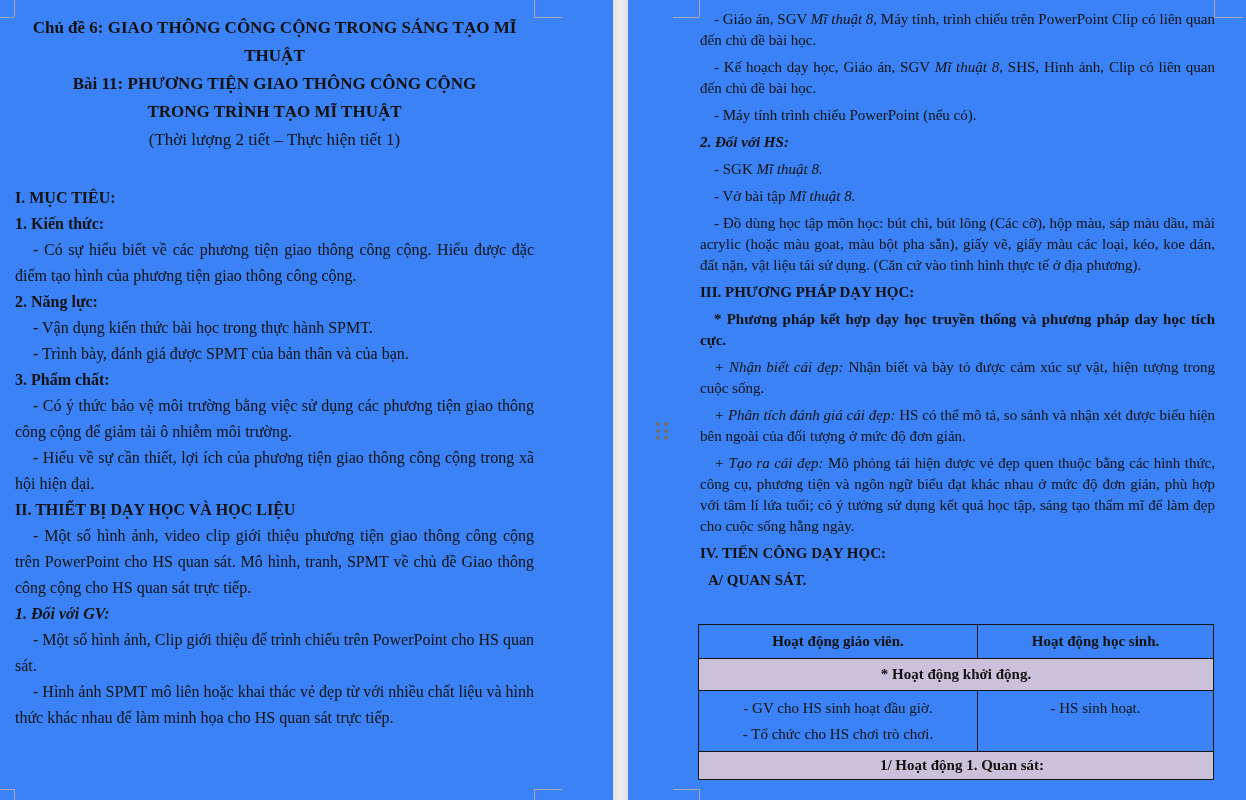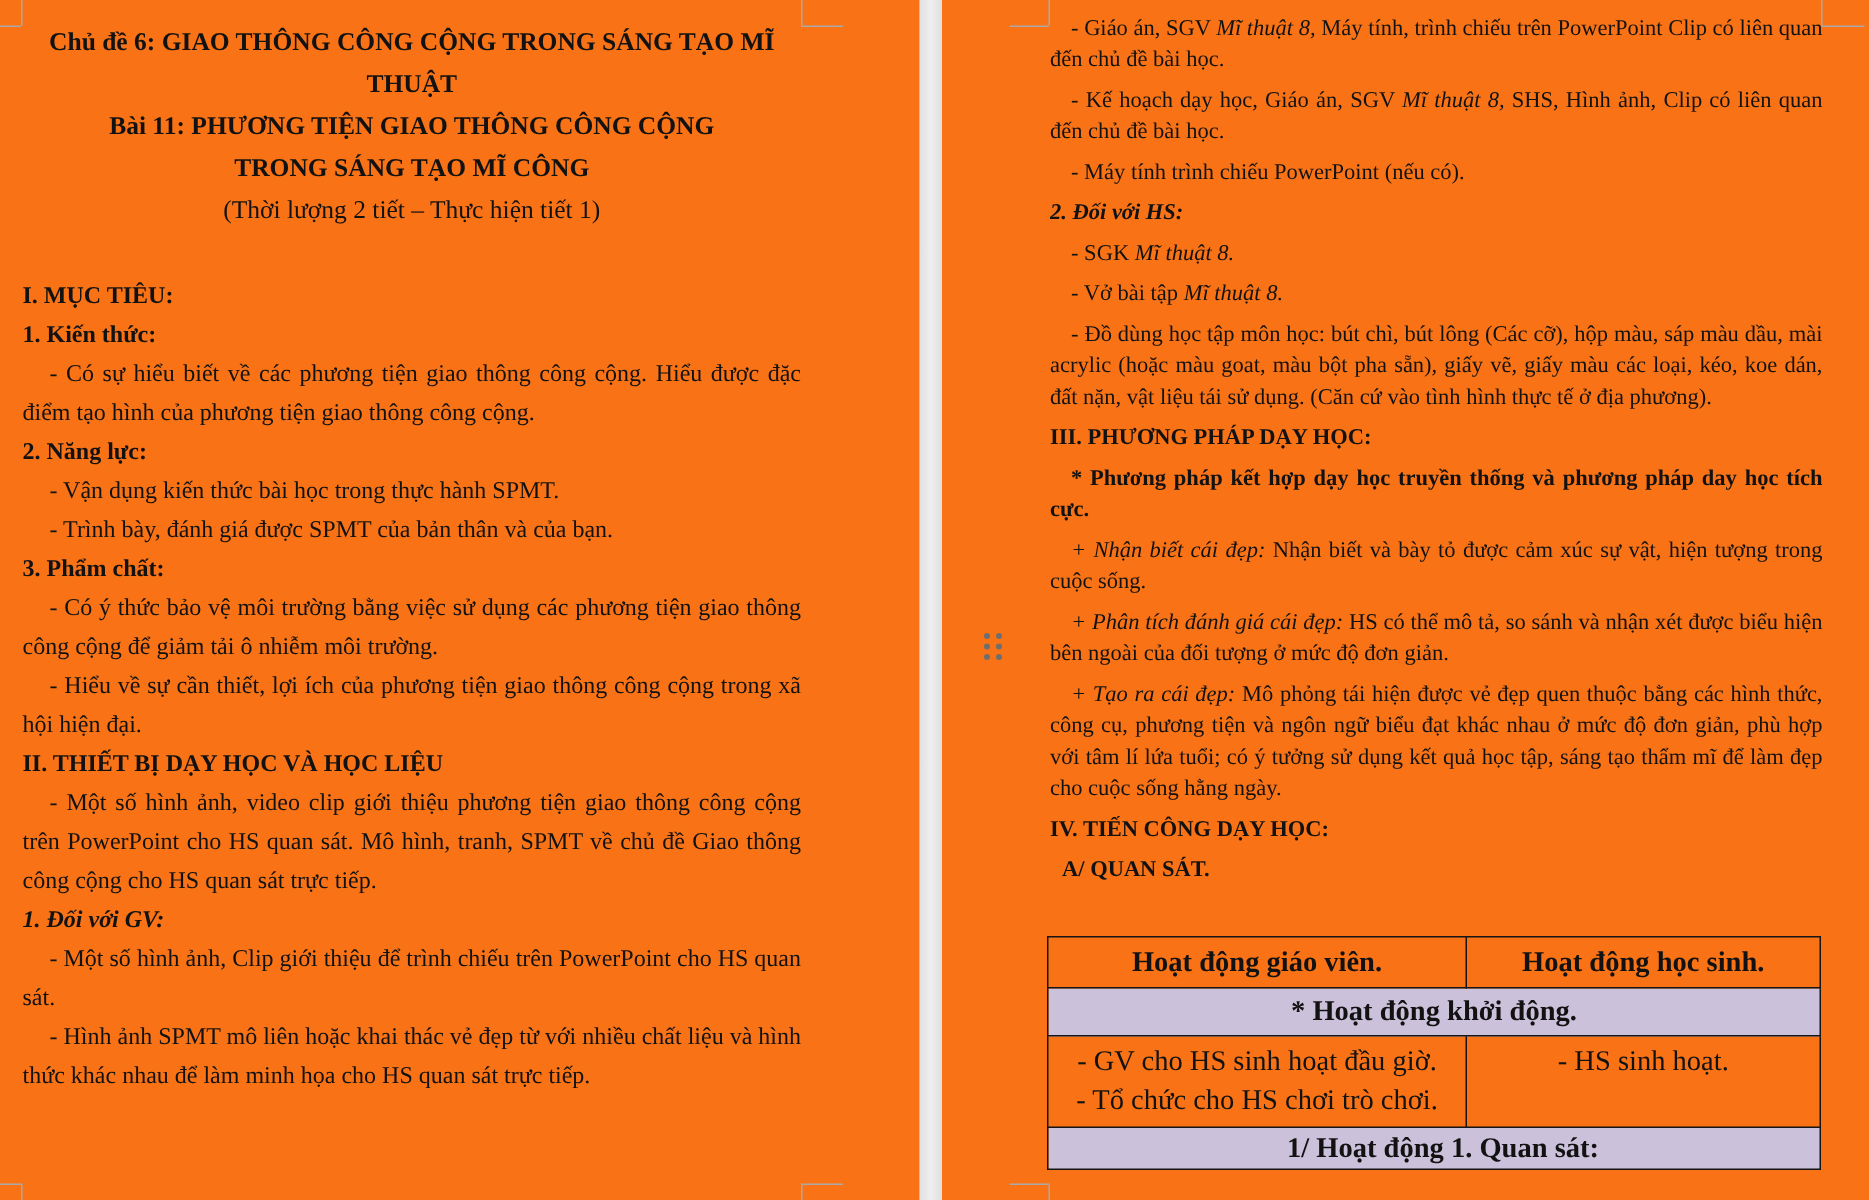--- a/index.html
+++ b/index.html
@@ -1,21 +1,21 @@
 <!DOCTYPE html>
 <html><head>
 <meta charset="utf-8">
 <style>
   html,body{margin:0;padding:0;}
   body{
     width:1246px;height:800px;overflow:hidden;background:#ffffff;
     font-family:"Liberation Serif","DejaVu Serif",serif;color:#121212;
     position:relative;
   }
-  .page{position:absolute;top:0;height:800px;background:#f97316;}
+  .page{position:absolute;top:0;height:800px;background:#3b82f6;}
   .page-left{left:0;width:613px;}
   .page-right{left:628px;width:618px;}
   .page-gap{position:absolute;top:0;left:613px;width:15px;height:800px;
     background:linear-gradient(90deg,#e0e0e0,#efefef 50%,#e0e0e0);}
   
   .cm{position:absolute;background:#a9a9a9;}
   .cm-h{height:1px;}
   .cm-v{width:1px;}
   
   .left-content{position:absolute;left:15px;top:14px;width:519px;}
@@ -31,21 +31,21 @@
   
   .para.h{font-weight:700;}
   .para.hbi{font-weight:700;font-style:italic;}
   .para.body{text-align:justify;text-indent:18px;}
   .right-content .para.body{text-indent:14px;}
   .para.hb{font-weight:700;text-align:justify;text-indent:14px;}
   .para.hind{font-weight:700;text-indent:8px;}
   .it{font-style:italic;}
   
   .activity-table{position:absolute;left:70px;top:624px;width:515px;
-    border-collapse:collapse;font-size:19px;table-layout:fixed;}
+    border-collapse:collapse;font-size:15px;table-layout:fixed;}
   .activity-table th,.activity-table td{border:1px solid #151515;text-align:center;}
   .activity-table th{font-weight:700;text-align:center;padding:6px 4px;line-height:21px;}
   .section-cell{font-weight:700;padding:5px 6px;line-height:21px;}
   .cell{vertical-align:top;padding:4px 6px;line-height:26px;}
   .cell div{white-space:nowrap;overflow:hidden;}
   .row-last .section-cell{padding:3px 6px;}
   
   .drag-handle{position:absolute;left:656px;top:422px;width:13px;height:22px;
     display:grid;grid-template-columns:4px 4px;grid-auto-rows:4px;
     column-gap:4px;row-gap:3px;cursor:grab;}
@@ -64,21 +64,21 @@
   <div class="cm cm-h" style="left:534px;top:17px;width:28px;"></div>
   <div class="cm cm-v" style="left:14px;top:789px;height:11px;"></div>
   <div class="cm cm-h" style="left:0;top:789px;width:14px;"></div>
   <div class="cm cm-v" style="left:534px;top:789px;height:11px;"></div>
   <div class="cm cm-h" style="left:534px;top:789px;width:28px;"></div>
 
   <div class="left-content">
     <div class="title-block">
         <p class="title-bold">Chủ đề 6: GIAO THÔNG CÔNG CỘNG TRONG SÁNG TẠO MĨ THUẬT</p>
         <p class="title-bold">Bài 11: PHƯƠNG TIỆN GIAO THÔNG CÔNG CỘNG</p>
-        <p class="title-bold">TRONG SÁNG TẠO MĨ CÔNG</p>
+        <p class="title-bold">TRONG TRÌNH TẠO MĨ THUẬT</p>
         <p class="title-sub">(Thời lượng 2 tiết – Thực hiện tiết 1)</p>
       </div>
     <div class="left-body">
         <p class="para h"><span>I. MỤC TIÊU:</span></p>
         <p class="para h"><span>1. Kiến thức:</span></p>
         <p class="para body"><span>- Có sự hiểu biết về các phương tiện giao thông công cộng. Hiểu được đặc điểm tạo hình của phương tiện giao thông công cộng.</span></p>
         <p class="para h"><span>2. Năng lực:</span></p>
         <p class="para body"><span>- Vận dụng kiến thức bài học trong thực hành SPMT.</span></p>
         <p class="para body"><span>- Trình bày, đánh giá được SPMT của bản thân và của bạn.</span></p>
         <p class="para h"><span>3. Phẩm chất:</span></p>

